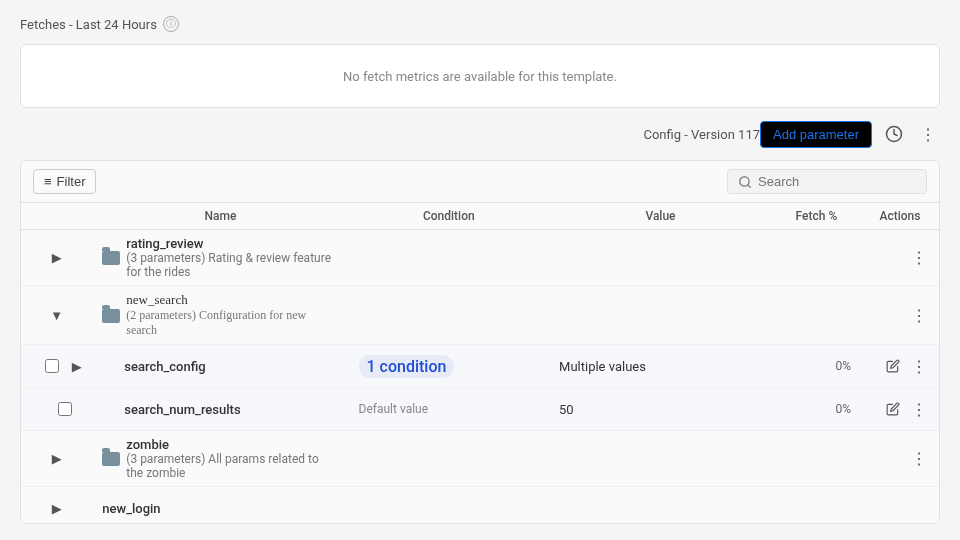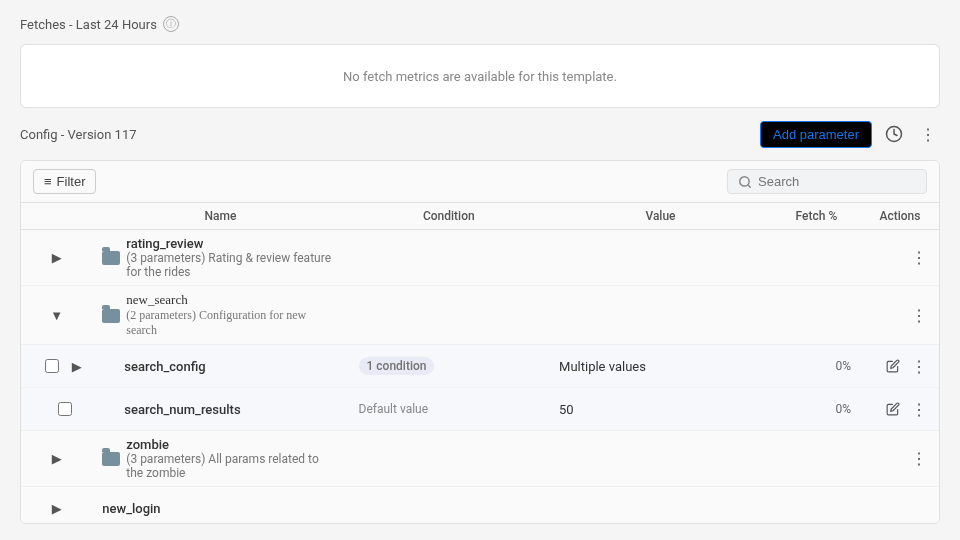--- a/index.html
+++ b/index.html
@@ -49,21 +49,21 @@
       align-items: center;
       justify-content: center;
       color: #888;
       font-size: 13px;
     }
 
     
     .config-bar {
       display: flex;
       align-items: center;
-      justify-content: space-between;
+      justify-content: flex-end;
     }
     .config-title {
       font-size: 13px;
       color: #555;
     }
     .config-actions {
       display: flex;
       align-items: center;
       gap: 8px;
     }
@@ -227,24 +227,24 @@
       font-size: 13px;
       color: #333;
       font-weight: 500;
     }
     .group-meta {
       font-size: 12px;
       color: #777;
     }
     .condition-badge {
       background: #e8eaf6;
-      color: #737373;
+      color: #1d4ed8;
       border-radius: 12px;
       padding: 2px 8px;
-      font-size: 12px;
+      font-size: 16px;
       font-weight: 500;
     }
     .default-badge {
       color: #888;
       font-size: 12px;
     }
     .value-text {
       font-size: 13px;
       color: #333;
     }

